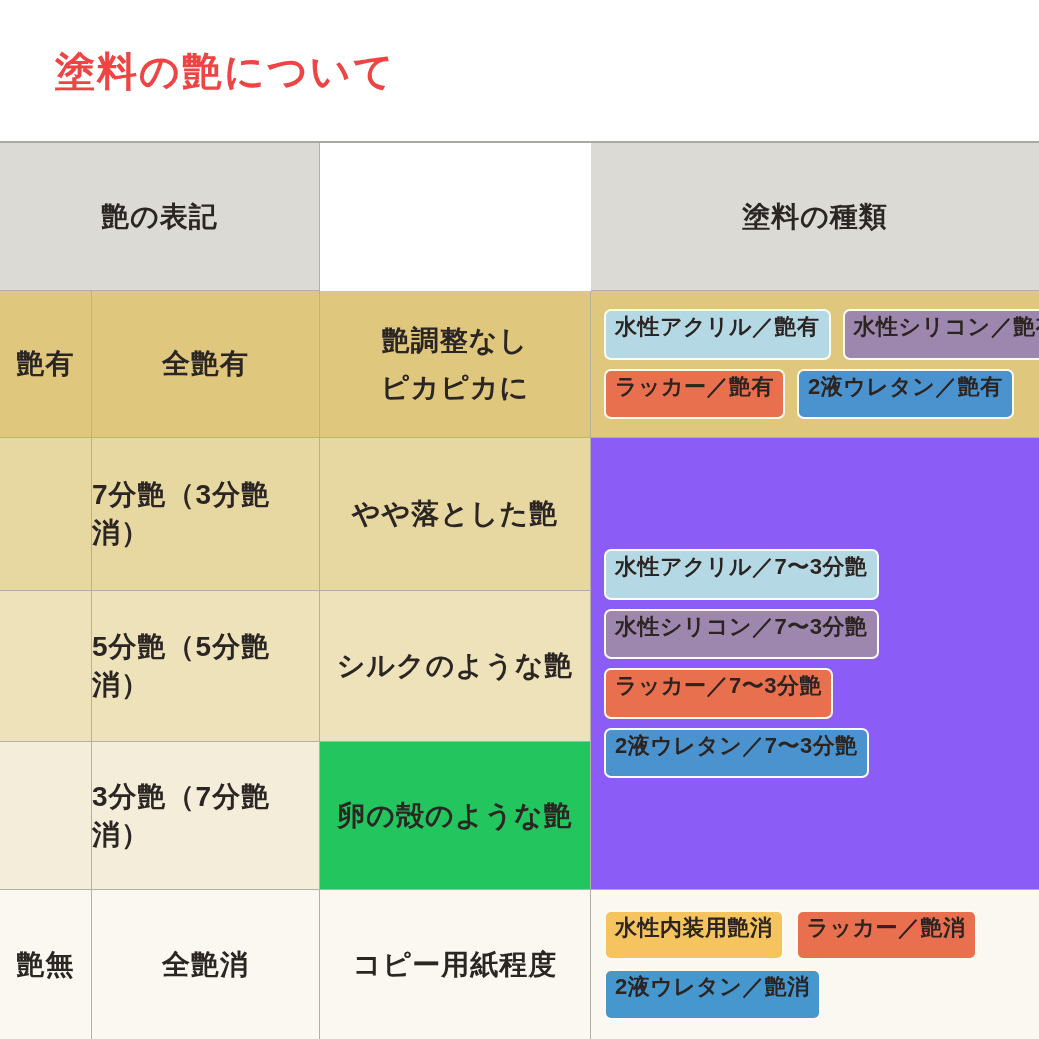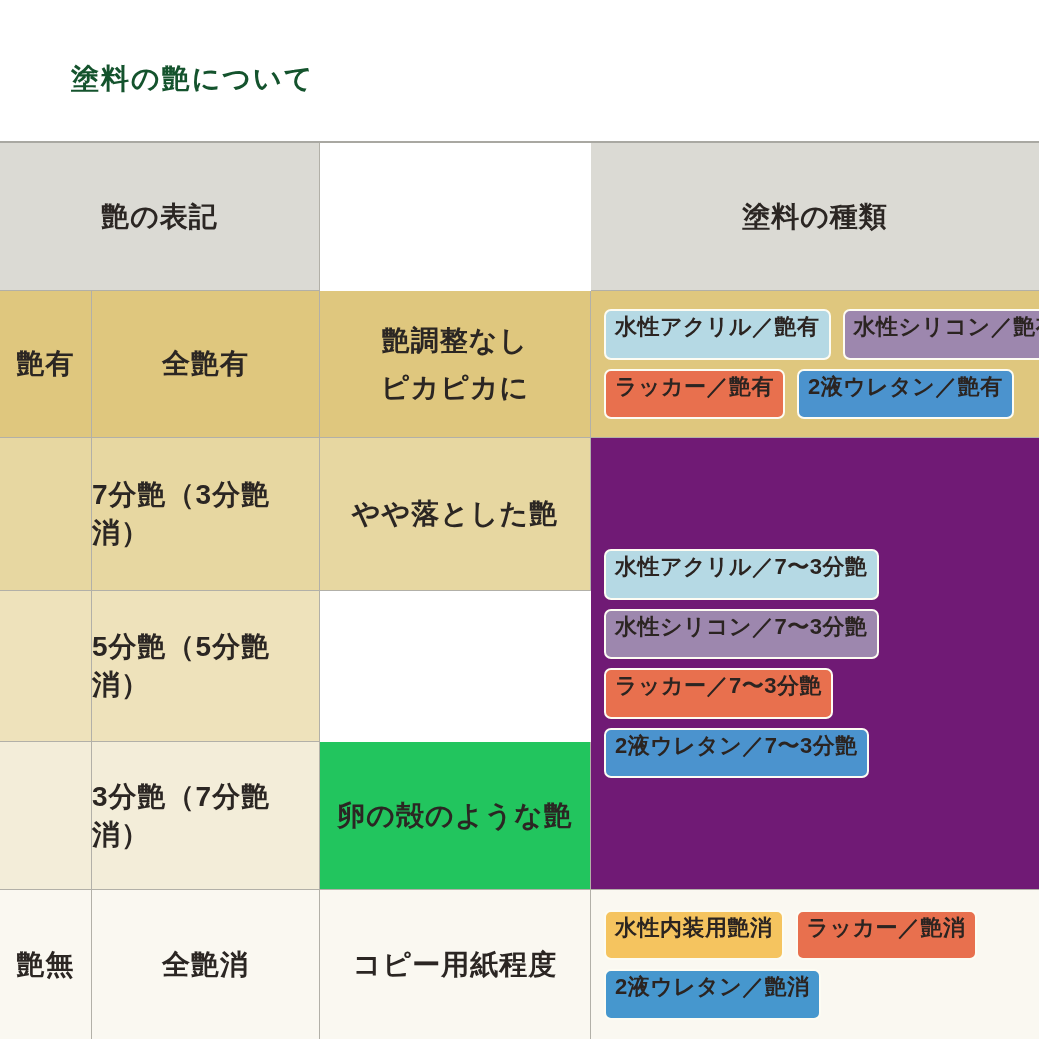--- a/index.html
+++ b/index.html
@@ -7,25 +7,25 @@
     width: 1039px; height: 1039px;
     background: #ffffff;
     font-family: "Liberation Sans", "DejaVu Sans", sans-serif;
     color: #2b2623;
     overflow: hidden;
     position: relative;
   }
   .page-title {
     position: absolute;
     left: 55px; top: 44px;
-    margin: 16px;
-    font-size: 28px;
+    margin: 0;
+    font-size: 40px;
     font-weight: bold;
     letter-spacing: 2px;
-    color: #14532d;
+    color: #ef4444;
   }
   .table-top-line {
     position: absolute;
     left: 0; top: 141px;
     width: 1039px; height: 2px;
     background: #a9a8a2;
   }
   .gloss-table {
     position: absolute;
     left: 0; top: 143px;
@@ -119,26 +119,27 @@
       <span class="badge" style="background-color: rgb(75, 147, 206);">2液ウレタン／艶有</span>
     </div>
   </div>
 
   <div class="cell c-s1-cat" style="background-color: rgb(231, 215, 161);"></div>
   <div class="cell c-s1-not" style="background-color: rgb(231, 215, 161);">7分艶（3分艶消）</div>
   <div class="cell c-s1-guide" style="background-color: rgb(231, 215, 161);">やや落とした艶</div>
 
   <div class="cell c-s2-cat" style="background-color: rgb(238, 226, 187);"></div>
   <div class="cell c-s2-not" style="background-color: rgb(238, 226, 187);">5分艶（5分艶消）</div>
+  <div class="cell c-s2-guide" style="background-color: rgb(238, 226, 187);">シルクのような艶</div>
 
   <div class="cell c-s3-cat" style="background-color: rgb(243, 237, 217);"></div>
   <div class="cell c-s3-not" style="background-color: rgb(243, 237, 217);">3分艶（7分艶消）</div>
   <div class="cell c-s3-guide" style="background-color: #22c55e;">卵の殻のような艶</div>
 
-  <div class="cell c-semi-types no-br badges-stack" style="background-color: #701a75;">
+  <div class="cell c-semi-types no-br badges-stack" style="background-color: #8b5cf6;">
     <span class="badge" style="background-color: rgb(181, 217, 228);">水性アクリル／7〜3分艶</span>
     <span class="badge" style="background-color: rgb(157, 135, 174);">水性シリコン／7〜3分艶</span>
     <span class="badge" style="background-color: rgb(232, 112, 78);">ラッカー／7〜3分艶</span>
     <span class="badge" style="background-color: rgb(75, 147, 206);">2液ウレタン／7〜3分艶</span>
   </div>
 
   <div class="cell c-m-cat no-bb" style="background-color: rgb(250, 248, 241);">艶無</div>
   <div class="cell c-m-not no-bb" style="background-color: rgb(250, 248, 241);">全艶消</div>
   <div class="cell c-m-guide no-bb" style="background-color: rgb(250, 248, 241);">コピー用紙程度</div>
   <div class="cell c-m-types no-br no-bb badges-2line" style="background-color: rgb(250, 248, 241);">

